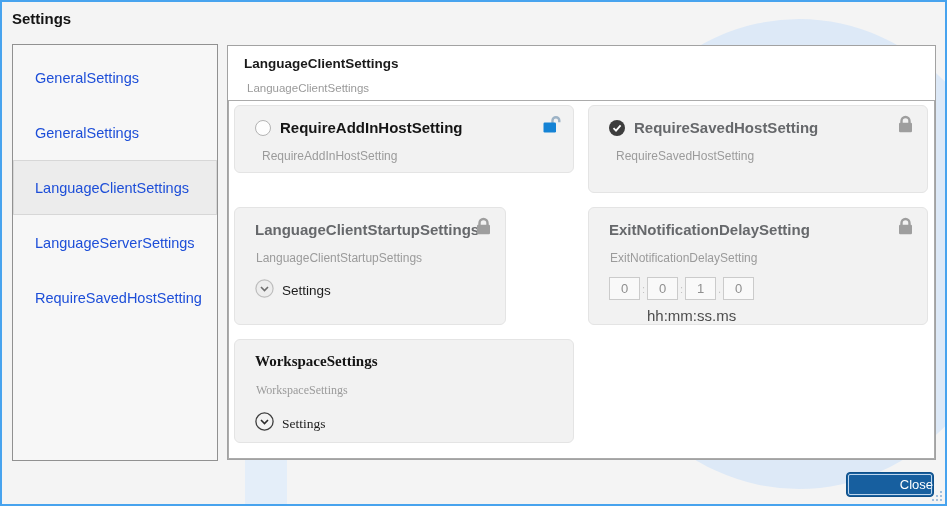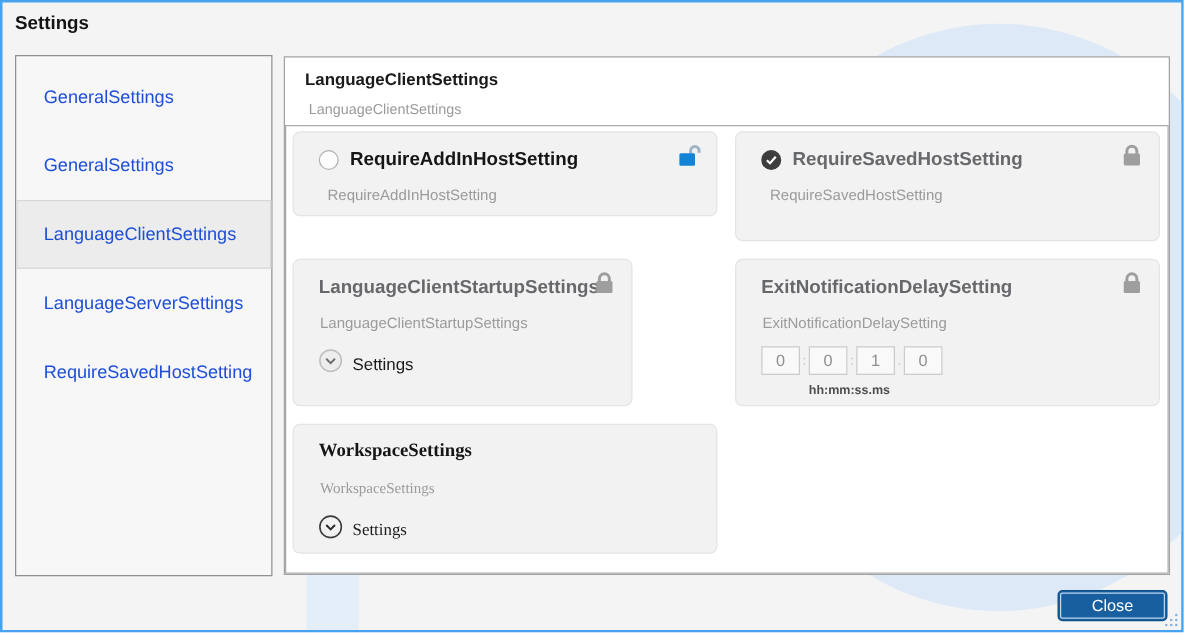--- a/index.html
+++ b/index.html
@@ -64,28 +64,28 @@
 
   .expander{ display:flex; align-items:center; gap:8px; margin:14px 0 0 4px; cursor:pointer; }
   .expander .lbl{ font-size:13.5px; color:#1c1c1c; }
 
   .timebox-row{ display:flex; align-items:center; margin:12px 0 0 4px; }
   .timebox{
     width:31px; height:23px; text-align:center; font-size:13px; color:#8f8f8f;
     background:#f9f9f9; border:1px solid #cbcbcb; font-family:"Liberation Sans",sans-serif;
   }
   .timesep{ width:7px; text-align:center; font-size:11px; color:#c3c3c3; }
-  .time-format{ margin:7px 0 0 5px; font-size:10px; font-weight:bold; color:#4d4d4d;padding-left:37px; }
+  .time-format{ margin:7px 0 0 5px; font-size:15px; font-weight:normal; color:#4d4d4d;padding-left:37px; }
 
   
   .close-btn{
     position:absolute; right:11px; bottom:7px; z-index:2;
     width:88px; height:25px; background:#175f9f; border:1px solid #0f4f88;
     border-radius:4px; color:#fff; font-size:13px; font-family:"Liberation Sans",sans-serif;
-    outline:1px solid rgba(220,235,250,.85); outline-offset:-3px; cursor:pointer;
+    outline:1px solid rgba(220,235,250,.85); outline-offset:-3px; cursor:pointer;text-align:right;
   }
   .grip{ position:absolute; right:3px; bottom:3px; width:12px; height:12px; z-index:3; }
   .grip i{
     position:absolute; width:2px; height:2px; background:#87aed4; border-radius:50%;
   }
   .grip i:nth-child(1){ right:0; bottom:0; }
   .grip i:nth-child(2){ right:4px; bottom:0; }
   .grip i:nth-child(3){ right:8px; bottom:0; }
   .grip i:nth-child(4){ right:0; bottom:4px; }
   .grip i:nth-child(5){ right:4px; bottom:4px; }

